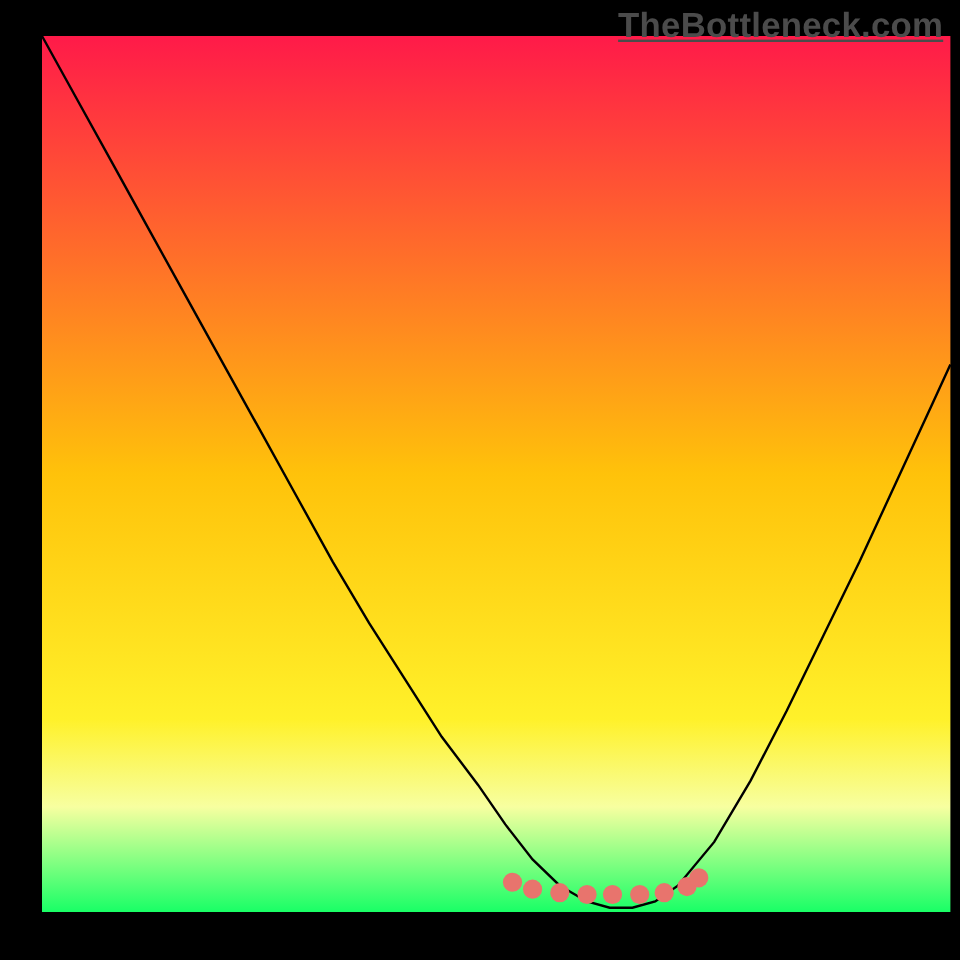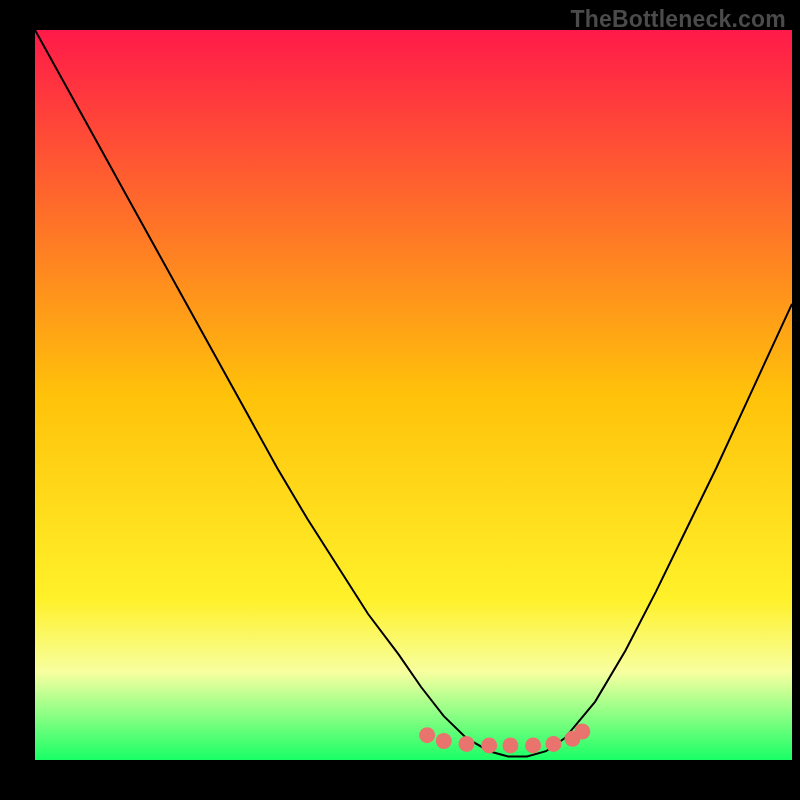--- a/index.html
+++ b/index.html
@@ -15,24 +15,25 @@
     position: relative;
     width: 800px;
     height: 800px;
     background: #000;
   }
   .watermark {
     position: absolute;
     top: 6px;
     right: 14px;
     color: #4b4b4b;
-    font-size: 23px;
+    font-size: 29px;
     font-weight: 600;
     letter-spacing: 0.2px;
     z-index: 3;
+    text-decoration: underline;
   }
   svg.plot {
     position: absolute;
     left: 0; top: 0;
     width: 800px;
     height: 800px;
   }
 </style>
 </head>
 <body>

